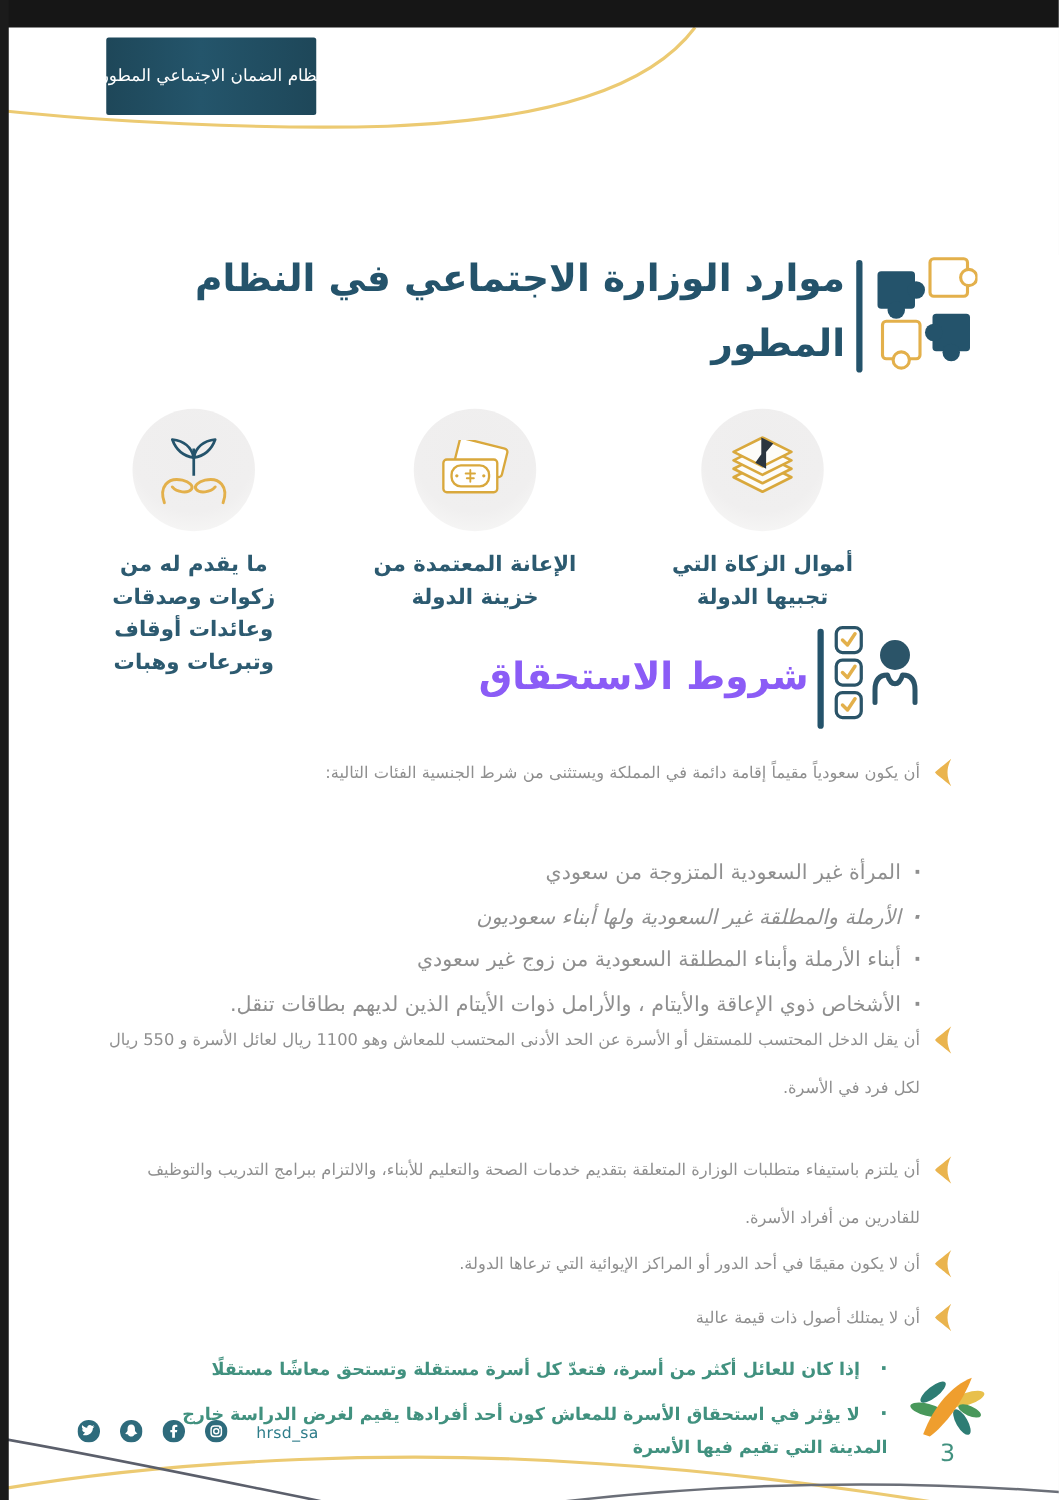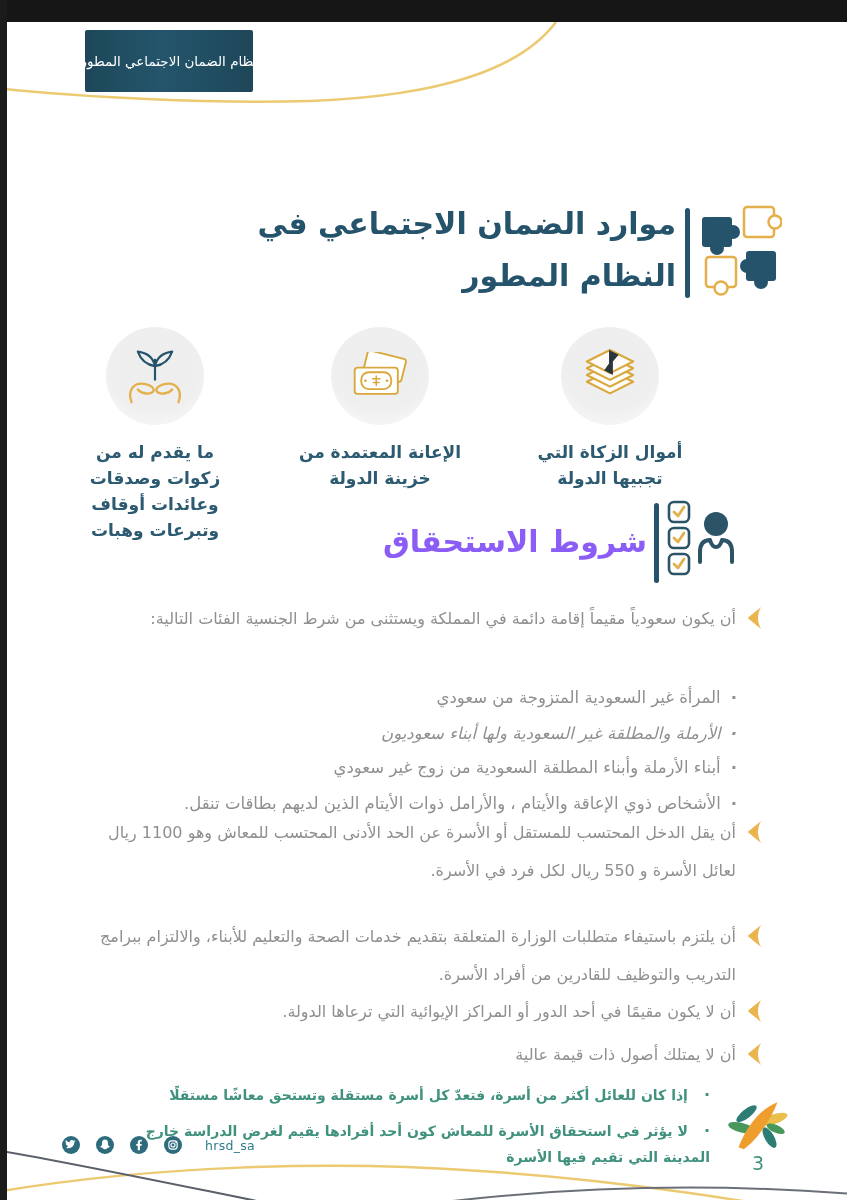--- a/index.html
+++ b/index.html
@@ -51,21 +51,21 @@
   .section-title {
     position:absolute; right:200px; top:524px; width:420px;
     direction:rtl; text-align:right; color:#8b5cf6; font-size:30px; font-weight:bold; z-index:4;
   }
   .section-bar { position:absolute; left:654px; top:503px; width:5px; height:80px; background:#24536b; border-radius:3px; z-index:4; }
   .section-icon { position:absolute; left:666px; top:498px; width:72px; height:80px; z-index:4; }
 
   .cond { position:absolute; right:85px; width:692px; display:flex; direction:rtl; gap:12px; z-index:4; }
   .cond .marker { flex:0 0 14px; margin-top:7px; }
   .cond .txt {
-    color:#8f8f8f; font-size:16px; line-height:38px; text-align:right; direction:rtl; width:100%;
+    color:#8f8f8f; font-size:13px; line-height:38px; text-align:right; direction:rtl; width:100%;
   }
   .sub-item {
     position:absolute; right:110px; width:650px; direction:rtl; text-align:right;
     color:#8f8f8f; font-size:16.5px; line-height:32px; z-index:4;
   }
   .sub-item::before { content:"·"; font-weight:bold; margin-left:10px; color:#8f8f8f; }
 
   .note {
     position:absolute; right:137px; width:575px; direction:rtl; text-align:right;
     color:#41917f; font-size:14px; font-weight:600; line-height:26px; z-index:4;
@@ -89,21 +89,21 @@
     <path d="M -4 1192 C 150 1166 330 1160 480 1171 C 620 1180 770 1203 852 1222" fill="none" stroke="#ecca72" stroke-width="2.5"></path>
     <path d="M -4 1150 C 90 1166 210 1192 322 1214" fill="none" stroke="#5b5f6b" stroke-width="2"></path>
     <path d="M 370 1212 C 540 1186 700 1182 852 1194" fill="none" stroke="#6b6f78" stroke-width="2"></path>
   </svg>
 
   <div class="edge-top"></div>
   <div class="edge-left"></div>
 
   <div class="badge">نظام الضمان الاجتماعي المطور</div>
 
-  <div class="main-title">موارد الضمان الاجتماعي في النظام المطور</div>
+  <div class="main-title">موارد الوزارة الاجتماعي في النظام المطور</div>
   <div class="title-bar"></div>
   <div class="puzzle-wrap">
     <svg viewBox="0 0 82 96" width="82" height="96">
 
       <g fill="#24536b">
         <rect x="2" y="14" width="30" height="30" rx="3"></rect>
         <circle cx="33" cy="29" r="7"></circle>
         <circle cx="17" cy="45" r="7"></circle>
       </g>
 

